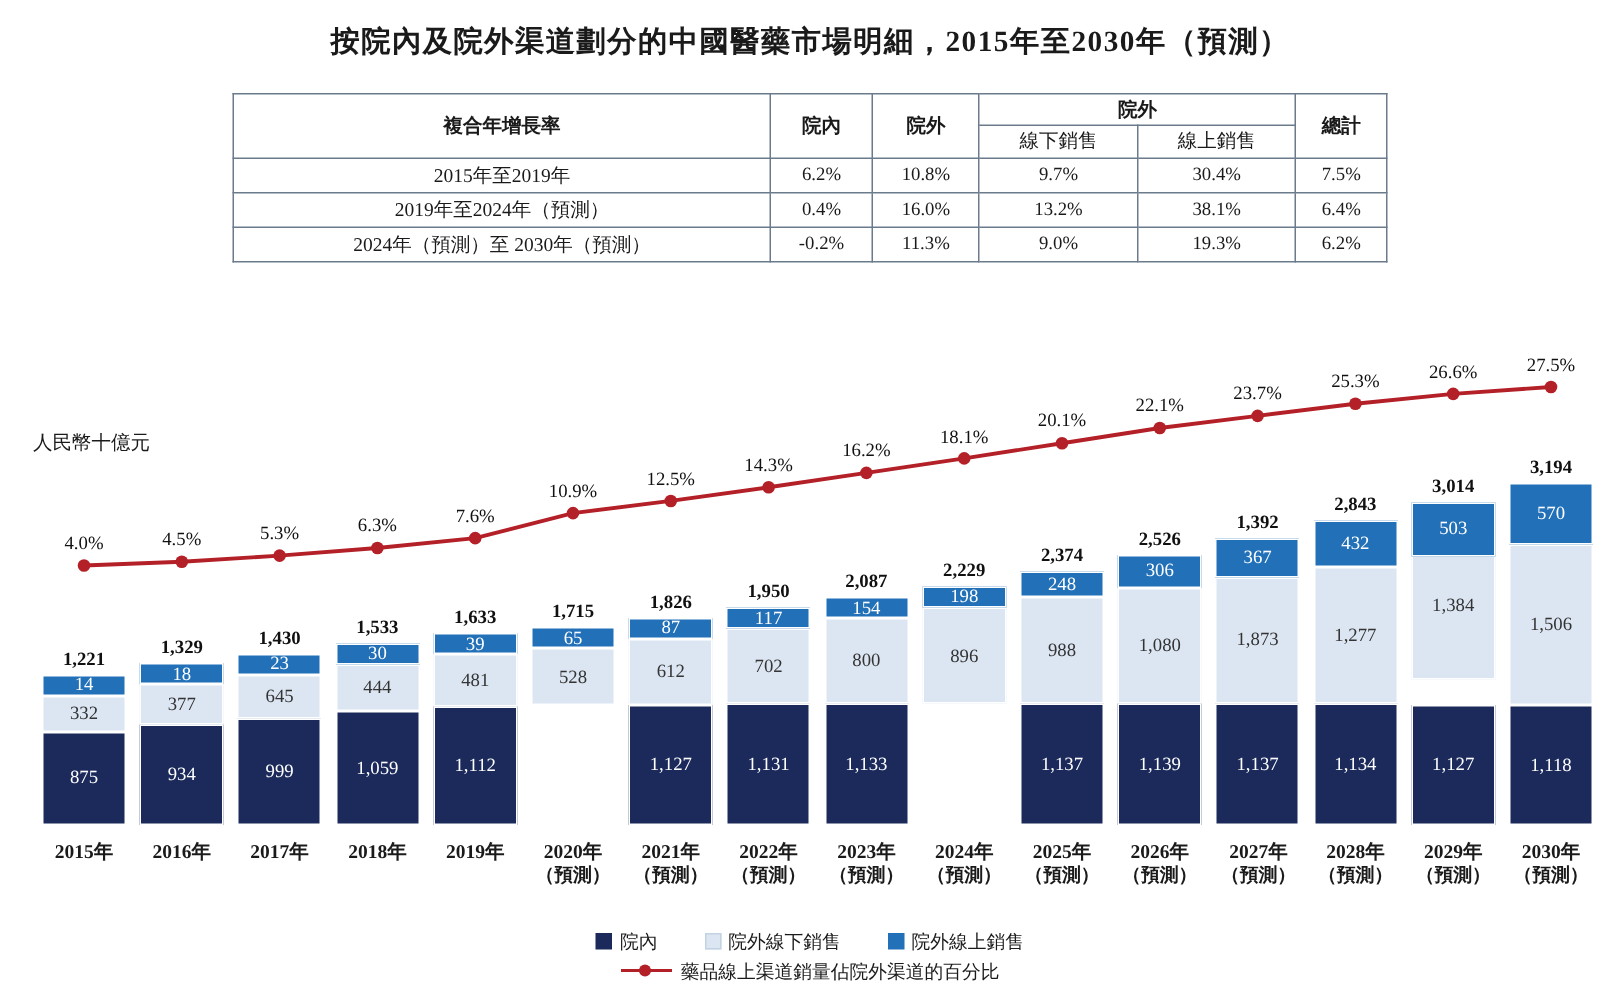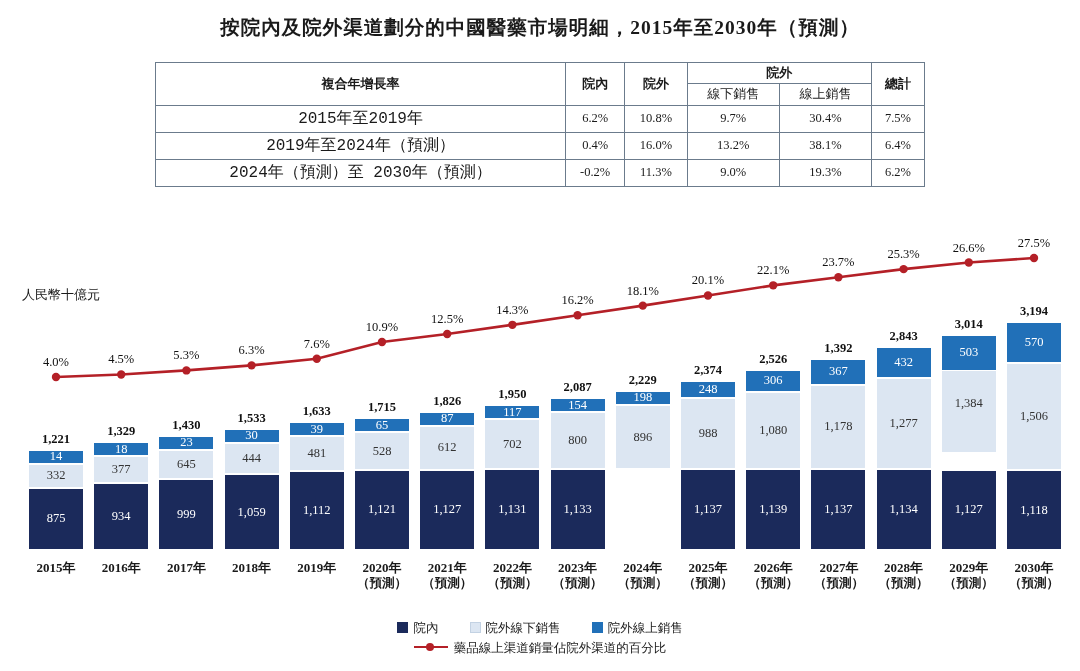--- a/index.html
+++ b/index.html
@@ -34,21 +34,21 @@
   }
   .cagr-table th, .cagr-table td {
     border: 1px solid #6b7b8c;
     text-align: center;
     padding: 2px 4px;
     font-weight: normal;
     line-height: 1.25;
   }
   .cagr-table thead th { font-size: 13px; }
   .cagr-table .hdr-main { font-weight: bold; }
-  .cagr-table .row-label { font-size: 16px; font-family: Liberation Mono, monospace; }
+  .cagr-table .row-label { font-size: 13px; }
   .cagr-table tbody td { padding: 3px 4px; }
 
   
   .plot {
     position: absolute;
     left: 0; top: 225px;
     width: 1080px; height: 340px;
   }
   .axis-unit {
     position: absolute;
@@ -224,21 +224,20 @@
           <div class="seg seg-on" style="bottom: 107.29px; height: 14px;">30</div>
           <div class="total-lab" style="bottom: 124.29px;">1,533</div>
         </div>
         <div class="col" style="left: 270.8px; height: 127.714px;">
           <div class="seg seg-in" style="bottom: 0px; height: 79.3788px;">1,112</div>
           <div class="seg seg-off" style="bottom: 79.3788px; height: 34.3356px;">481</div>
           <div class="seg seg-on" style="bottom: 113.714px; height: 14px;">39</div>
           <div class="total-lab" style="bottom: 130.714px;">1,633</div>
         </div>
         <div class="col" style="left: 336px; height: 131.712px;">
-          <div class="seg seg-in" style="bottom: 0px; height: 80.0213px;">1,121</div>
           <div class="seg seg-off" style="bottom: 80.0213px; height: 37.6907px;">528</div>
           <div class="seg seg-on" style="bottom: 117.712px; height: 14px;">65</div>
           <div class="total-lab" style="bottom: 134.712px;">1,715</div>
         </div>
         <div class="col" style="left: 401.2px; height: 138.137px;">
           <div class="seg seg-in" style="bottom: 0px; height: 80.4496px;">1,127</div>
           <div class="seg seg-off" style="bottom: 80.4496px; height: 43.6869px;">612</div>
           <div class="seg seg-on" style="bottom: 124.137px; height: 14px;">87</div>
           <div class="total-lab" style="bottom: 141.137px;">1,826</div>
         </div>
@@ -266,21 +265,21 @@
           <div class="total-lab" style="bottom: 172.394px;">2,374</div>
         </div>
         <div class="col" style="left: 727.2px; height: 180.244px;">
           <div class="seg seg-in" style="bottom: 0px; height: 81.3062px;">1,139</div>
           <div class="seg seg-off" style="bottom: 81.3062px; height: 77.0946px;">1,080</div>
           <div class="seg seg-on" style="bottom: 158.401px; height: 21.8435px;">306</div>
           <div class="total-lab" style="bottom: 183.244px;">2,526</div>
         </div>
         <div class="col" style="left: 792.4px; height: 191.451px;">
           <div class="seg seg-in" style="bottom: 0px; height: 81.1634px;">1,137</div>
-          <div class="seg seg-off" style="bottom: 81.1634px; height: 84.0902px;">1,178</div>
+          <div class="seg seg-off" style="bottom: 81.1634px; height: 84.0902px;">1,873</div>
           <div class="seg seg-on" style="bottom: 165.254px; height: 26.1979px;">367</div>
           <div class="total-lab" style="bottom: 194.451px;">1,392</div>
         </div>
         <div class="col" style="left: 857.6px; height: 202.944px;">
           <div class="seg seg-in" style="bottom: 0px; height: 80.9493px;">1,134</div>
           <div class="seg seg-off" style="bottom: 80.9493px; height: 91.1572px;">1,277</div>
           <div class="seg seg-on" style="bottom: 172.106px; height: 30.8378px;">432</div>
           <div class="total-lab" style="bottom: 205.944px;">2,843</div>
         </div>
         <div class="col" style="left: 922.8px; height: 215.151px;">

